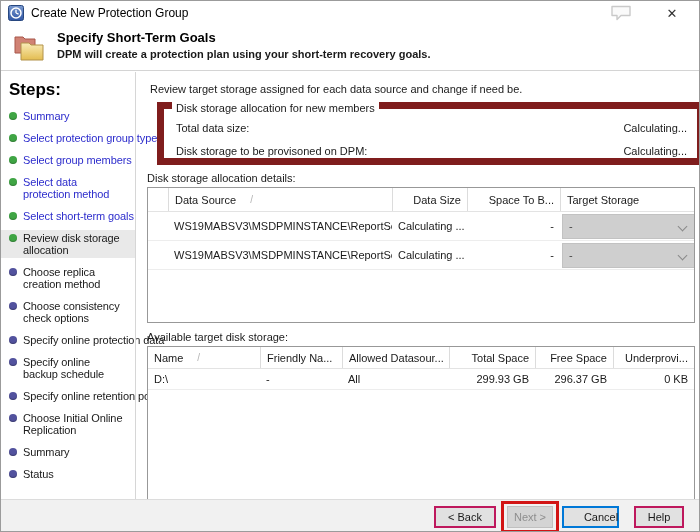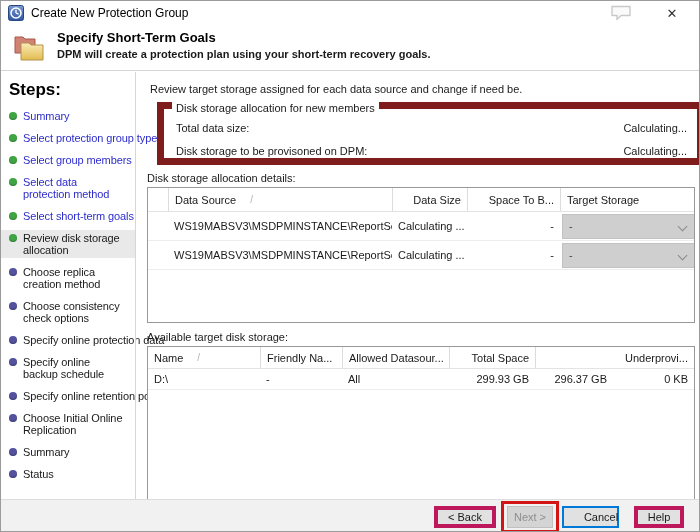--- a/index.html
+++ b/index.html
@@ -64,21 +64,21 @@
   .c0 { width:20px; flex:none; } .c1 { width:224px; flex:none; }
   .c2 { width:75px; flex:none; } .c3 { width:93px; flex:none; } .c4 { flex:1; }
   
   .s0 { width:112px; flex:none; } .s1 { width:82px; flex:none; } .s2 { width:107px; flex:none; }
   .s3 { width:86px; flex:none; } .s4 { width:78px; flex:none; } .s5 { flex:1; }
   .dropdown { position:relative; margin:0 6px 0 2px; height:25px; width:100%; background:#cfcfcf; border:1px solid #c2c2c2; display:flex; align-items:center; padding-left:6px; color:#444; }
   .chevron { position:absolute; right:9px; top:8px; width:7px; height:7px; border-right:1.6px solid #8a8a8a; border-bottom:1.6px solid #8a8a8a; transform:rotate(45deg); }
 
   
   .footer { position:absolute; left:0; top:498px; width:100%; height:34px; background:#f1f1f1; border-top:1px solid #dcdcdc; }
-  .btn { position:absolute; top:505px; height:22px; background:#e1e1e1; border:4px solid #be185d; font-size:11px; font-family:"Liberation Sans", sans-serif; display:flex; align-items:center; justify-content:center; color:#1a1a1a; }
+  .btn { position:absolute; top:505px; height:22px; background:#e1e1e1; border:2px solid #be185d; font-size:11px; font-family:"Liberation Sans", sans-serif; display:flex; align-items:center; justify-content:center; color:#1a1a1a; }
   .btn-back { left:433px; width:62px; }
   .btn-next { left:506px; width:46px; background:#d4d4d4; border:1px solid #c0c0c0; color:#8e8e8e; }
   .annotation { position:absolute; left:500px; top:500px; width:58px; height:32px; border:3px solid var(--annotation); pointer-events:none; }
   .btn-cancel { left:561px; width:57px; border:2px solid var(--focus);padding-left:21px; }
   .btn-help { left:633px; width:50px; }
 </style>
 </head>
 <body>
 
 <div class="window">
@@ -193,20 +193,21 @@
   <div class="section-label lbl-storage">Available target disk storage:</div>
   <div class="grid t-storage">
     <div class="grid-header">
       <div class="hcell s0">
           <span>Name</span>
           <span class="sort-glyph">/</span>
         </div>
       <div class="hcell s1">Friendly Na...</div>
       <div class="hcell s2">Allowed Datasour...</div>
       <div class="hcell s3 right">Total Space</div>
+      <div class="hcell s4 right">Free Space</div>
       <div class="hcell s5 right">Underprovi...</div>
     </div>
     <div class="grid-row">
       <div class="cell s0">D:\</div>
       <div class="cell s1">-</div>
       <div class="cell s2">All</div>
       <div class="cell s3 right">299.93 GB</div>
       <div class="cell s4 right">296.37 GB</div>
       <div class="cell s5 right">0 KB</div>
     </div>

